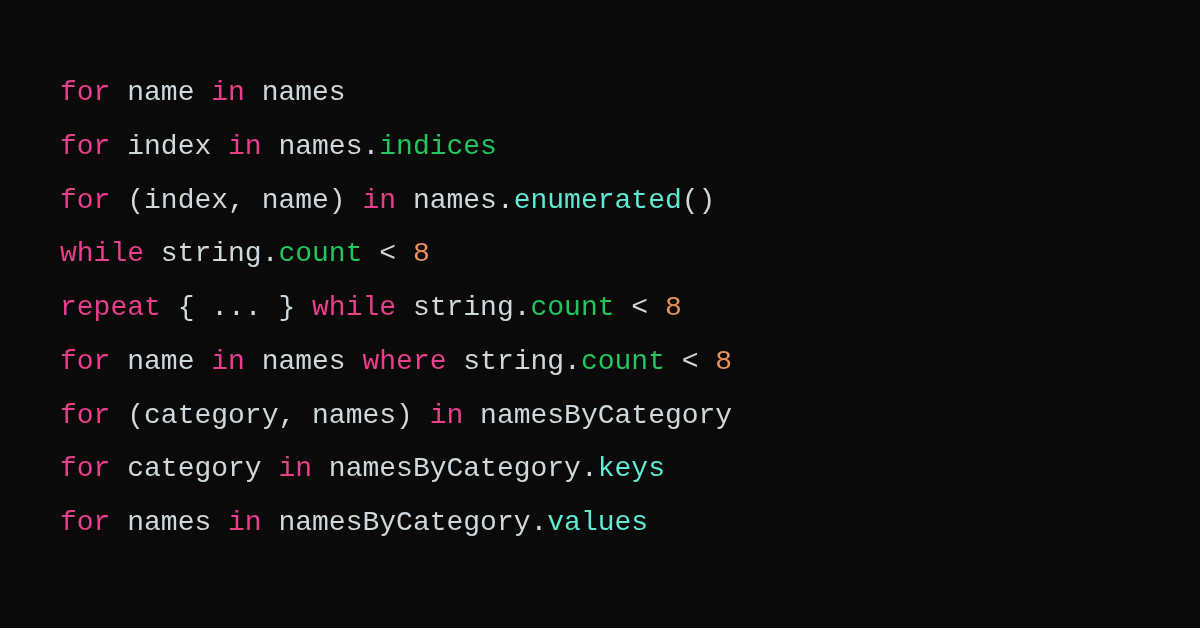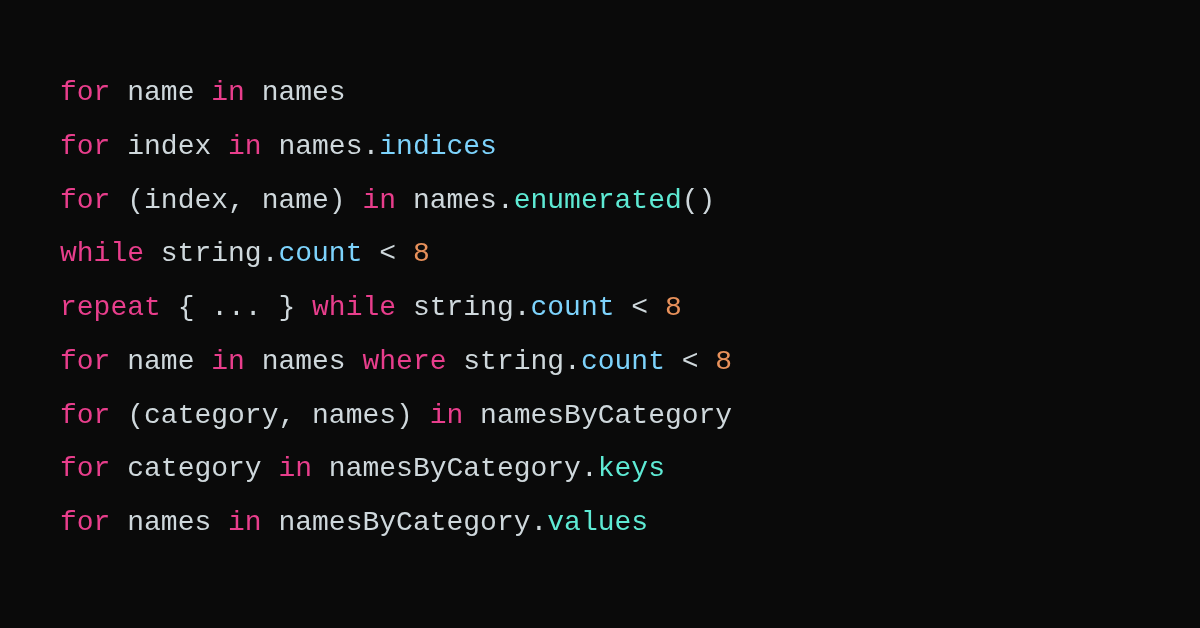--- a/index.html
+++ b/index.html
@@ -12,20 +12,20 @@
       font-size: 28px;
       line-height: 1.92;
       overflow: hidden;
     }
     .code-block {
       padding: 66px 60px;
       white-space: pre;
     }
     .k { color: #e83e8c; }   
     .d { color: #cfd8dc; }   
-    .p { color: #7dd3fc; }   
+    .p { color: #22c55e; }   
     .m { color: #5eead4; }   
     .n { color: #e8915b; }   
   </style>
 </head>
 <body>
 
 <div class="code-block"><div><span class="k">for</span><span class="d"> name </span><span class="k">in</span><span class="d"> names</span></div><div><span class="k">for</span><span class="d"> index </span><span class="k">in</span><span class="d"> names.</span><span class="p">indices</span></div><div><span class="k">for</span><span class="d"> (index, name) </span><span class="k">in</span><span class="d"> names.</span><span class="m">enumerated</span><span class="d">()</span></div><div><span class="k">while</span><span class="d"> string.</span><span class="p">count</span><span class="d"> &lt; </span><span class="n">8</span></div><div><span class="k">repeat</span><span class="d"> { ... } </span><span class="k">while</span><span class="d"> string.</span><span class="p">count</span><span class="d"> &lt; </span><span class="n">8</span></div><div><span class="k">for</span><span class="d"> name </span><span class="k">in</span><span class="d"> names </span><span class="k">where</span><span class="d"> string.</span><span class="p">count</span><span class="d"> &lt; </span><span class="n">8</span></div><div><span class="k">for</span><span class="d"> (category, names) </span><span class="k">in</span><span class="d"> namesByCategory</span></div><div><span class="k">for</span><span class="d"> category </span><span class="k">in</span><span class="d"> namesByCategory.</span><span class="m">keys</span></div><div><span class="k">for</span><span class="d"> names </span><span class="k">in</span><span class="d"> namesByCategory.</span><span class="m">values</span></div></div>
 
 </body></html>

